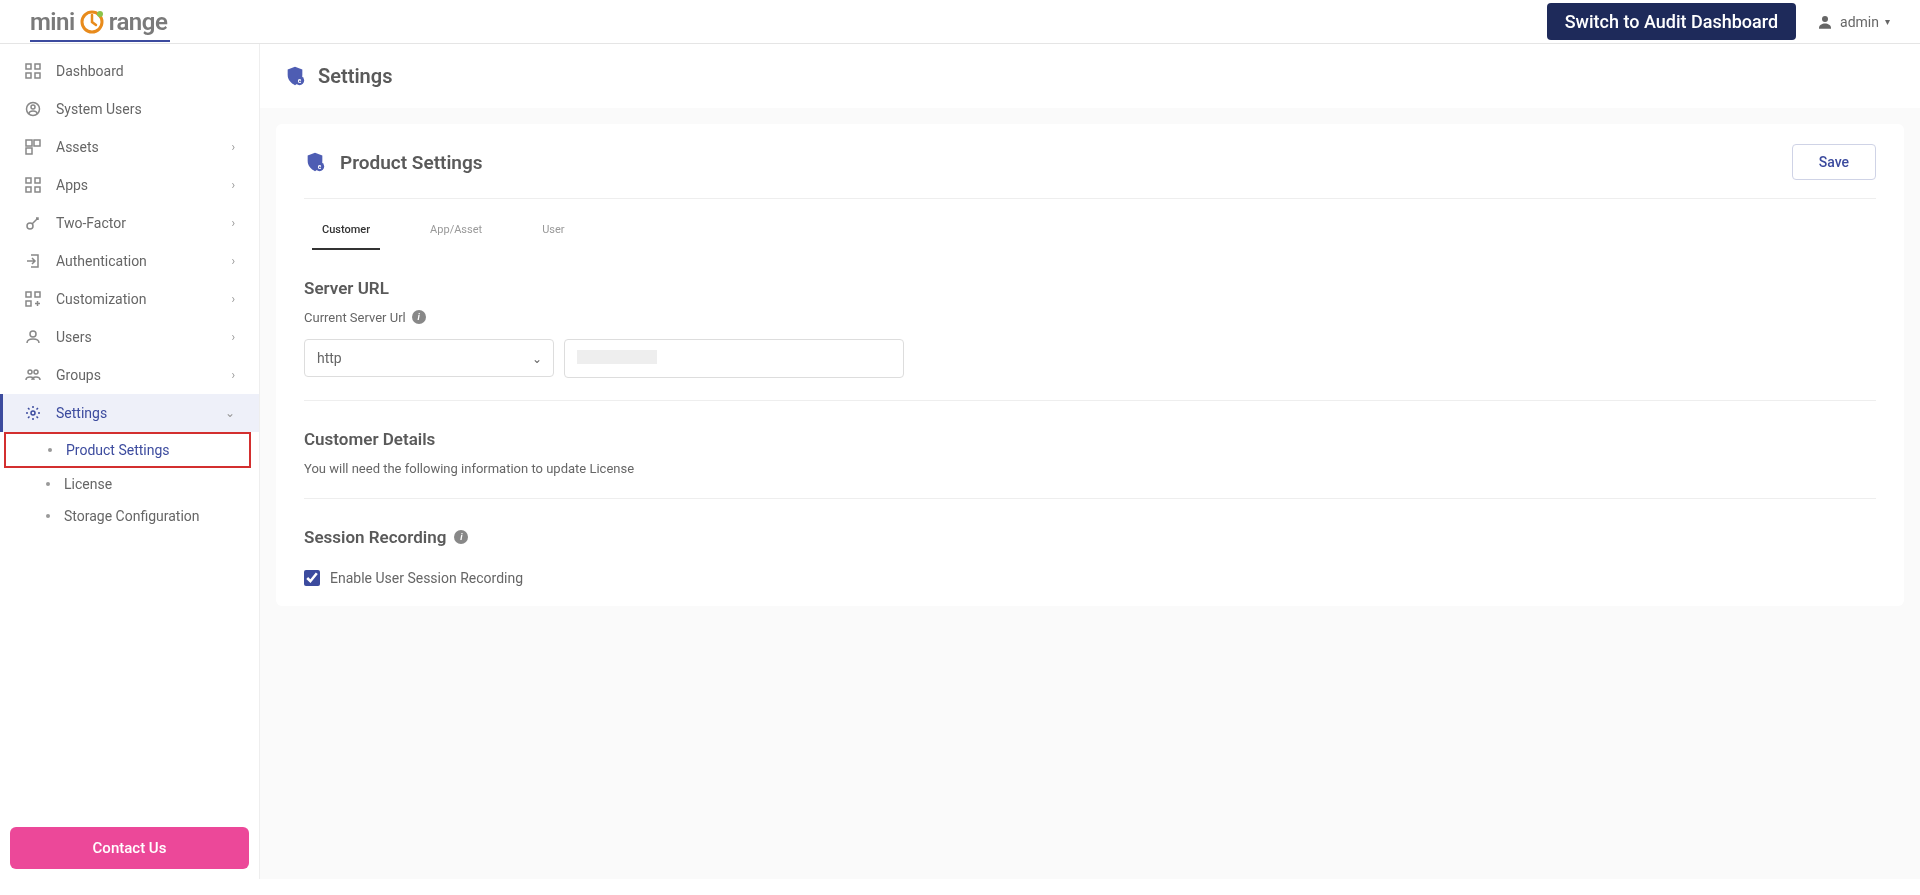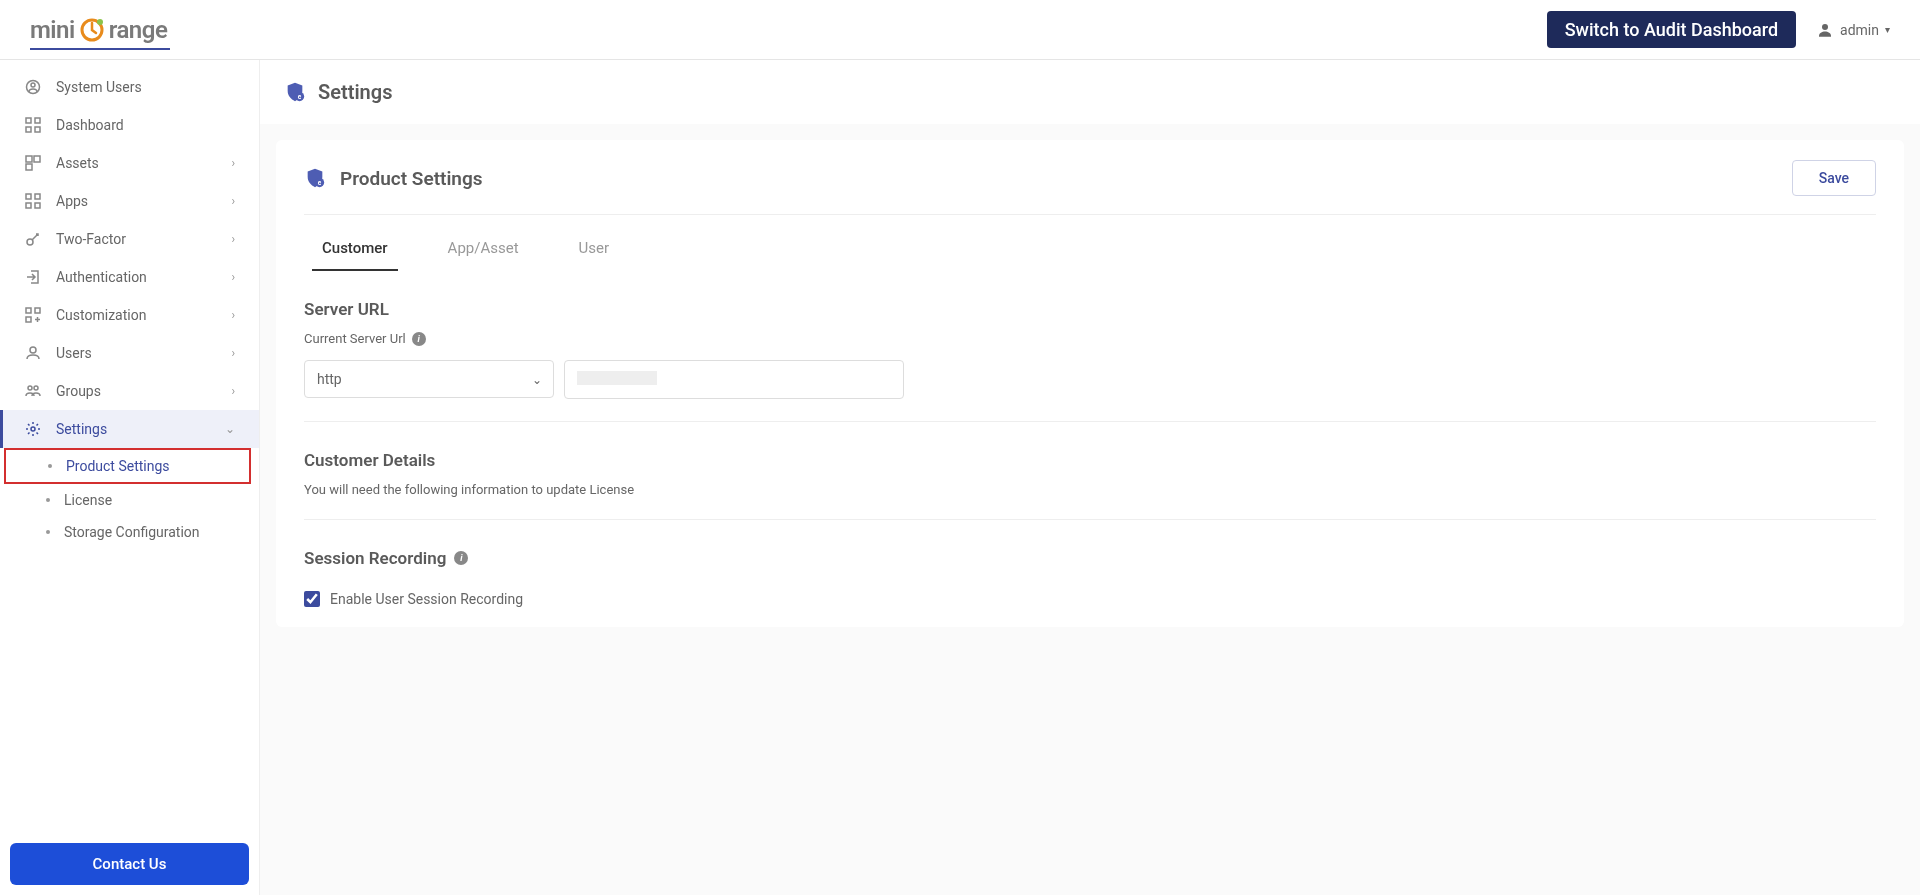--- a/index.html
+++ b/index.html
@@ -1,17 +1,17 @@
 <!DOCTYPE html>
 <html><head>
 <meta charset="utf-8">
 <style>
 * { margin: 0; padding: 0; box-sizing: border-box; font-family: -apple-system, BlinkMacSystemFont, "Segoe UI", Roboto, sans-serif; }
 body { background: #fff; color: #666; font-size: 14px; }
-.header { display: flex; align-items: center; justify-content: space-between; padding: 10px 30px; border-bottom: 1px solid #e5e5e5; height: 60px; }
+.header { display: flex; align-items: center; justify-content: space-between; padding: 10px 30px; border-bottom: 1px solid #e5e5e5; height: 44px; }
 .logo { display: flex; align-items: center; gap: 4px; }
 .logo-text { font-size: 24px; font-weight: 600; color: #7a7a7a; letter-spacing: -0.5px; }
 .logo-orange { color: #e88b1c; position: relative; display: inline-flex; align-items: center; justify-content: center; }
 .logo-dot { position: absolute; width: 6px; height: 6px; background: #8bc34a; border-radius: 50%; top: 2px; right: 2px; }
 .logo-underline { border-bottom: 2px solid #3c4b9e; width: 140px; position: absolute; bottom: -6px; left: 0; }
 .header-right { display: flex; align-items: center; gap: 20px; }
 .btn-audit { background: #1e2a5a; color: #fff; padding: 8px 18px; border: none; border-radius: 4px; font-size: 18px; cursor: pointer; font-weight: 500; }
 .user-menu { display: flex; align-items: center; gap: 6px; color: #666; cursor: pointer; }
 .user-icon { width: 18px; height: 18px; }
 .caret { font-size: 10px; }
@@ -23,37 +23,37 @@
 .nav-item.active { background: #eef0f9; color: #3c4b9e; border-left: 3px solid #3c4b9e; padding-left: 21px; }
 .nav-item.highlighted { border: 2px solid #d32f2f; }
 .nav-icon { width: 18px; height: 18px; display: flex; align-items: center; justify-content: center; flex-shrink: 0; }
 .nav-label { flex: 1; font-size: 14px; }
 .nav-chevron { font-size: 12px; color: #999; }
 .nav-sub { padding-left: 46px; }
 .nav-sub .nav-item { padding: 8px 12px 8px 0; gap: 14px; }
 .nav-sub .bullet { width: 4px; height: 4px; background: #999; border-radius: 50%; display: inline-block; flex-shrink: 0; }
 .nav-sub .nav-item.highlighted { border: 2px solid #d32f2f; margin: 0 8px 0 -42px; padding-left: 42px; background: #fff; }
 .nav-sub .nav-item.highlighted .nav-label { color: #3c4b9e; }
-.contact-btn { margin: 10px; background: #1d4ed8; color: #fff; padding: 12px; border: none; border-radius: 6px; font-size: 15px; cursor: pointer; font-weight: 500; }
+.contact-btn { margin: 10px; background: #ec4899; color: #fff; padding: 12px; border: none; border-radius: 6px; font-size: 15px; cursor: pointer; font-weight: 500; }
 
 .main { flex: 1; background: #fafafa; overflow-y: auto; }
 .page-header { display: flex; align-items: center; gap: 12px; padding: 20px 24px; background: #fff; }
 .page-header .icon-badge { width: 22px; height: 22px; }
 .page-title { font-size: 20px; font-weight: 600; color: #5a5a5a; }
 .content-card { background: #fff; margin: 16px; border-radius: 6px; padding: 20px 28px; }
 .card-header { display: flex; align-items: center; justify-content: space-between; padding-bottom: 18px; border-bottom: 1px solid #eee; }
 .card-header-left { display: flex; align-items: center; gap: 14px; }
 .card-title { font-size: 19px; font-weight: 600; color: #5a5a5a; }
 .btn-save { background: #fff; color: #3c4b9e; border: 1px solid #cfd3e6; padding: 9px 26px; border-radius: 4px; font-size: 14px; cursor: pointer; font-weight: 500; }
 .tabs { display: flex; gap: 40px; margin-top: 18px; padding-left: 8px; }
-.tab { padding: 6px 10px 12px; color: #999; cursor: pointer; font-size: 15px; border-bottom: 2px solid transparent; text-align: right; }
+.tab { padding: 6px 10px 12px; color: #999; cursor: pointer; font-size: 11px; border-bottom: 2px solid transparent; text-align: right; }
 .tab.active { color: #333; border-bottom: 2px solid #333; font-weight: 500; }
 .section { margin-top: 28px; }
 .section-title { font-size: 17px; font-weight: 600; color: #5a5a5a; margin-bottom: 12px; display: flex; align-items: center; gap: 8px; }
-.section-sub { font-size: 13px; color: #666; margin-bottom: 14px; display: flex; align-items: flex-end; gap: 6px; }
+.section-sub { font-size: 13px; color: #666; margin-bottom: 14px; display: flex; align-items: flex-start; gap: 6px; }
 .info-icon { width: 14px; height: 14px; background: #888; color: #fff; border-radius: 50%; display: inline-flex; align-items: center; justify-content: center; font-size: 9px; font-weight: bold; font-style: italic; }
 .url-row { display: flex; gap: 10px; }
 .select-wrap { position: relative; width: 250px; text-decoration: underline; }
 .select-wrap select { width: 100%; padding: 10px 12px; border: 1px solid #ddd; border-radius: 4px; font-size: 14px; appearance: none; background: #fff; color: #666; cursor: pointer; }
 .select-caret { position: absolute; right: 12px; top: 50%; transform: translateY(-50%); pointer-events: none; font-size: 12px; color: #666; }
 .text-input { flex: 0 0 340px; padding: 10px 12px; border: 1px solid #ddd; border-radius: 4px; font-size: 14px; background: #fff; }
 .text-input .redacted { background: #eee; display: inline-block; width: 80px; height: 14px; }
 .divider { border-top: 1px solid #eee; margin: 22px 0 0; }
 .detail-grid { display: flex; gap: 0; }
 .detail-col { flex: 1; }
@@ -98,37 +98,37 @@
     </div>
   </div>
 </div>
 
 <div class="layout">
   <aside class="sidebar">
     <nav class="nav">
       <div class="nav-item">
         <span class="nav-icon">
             <svg width="16" height="16" viewBox="0 0 16 16" fill="none" stroke="#888" stroke-width="1.5">
-              <circle cx="8" cy="8" r="6.5"></circle>
-              <circle cx="8" cy="6" r="2"></circle>
-              <path d="M4 13c0-2 2-3 4-3s4 1 4 3"></path>
-            </svg>
-          </span>
-        <span class="nav-label">System Users</span>
-      </div>
-      <div class="nav-item">
-        <span class="nav-icon">
-            <svg width="16" height="16" viewBox="0 0 16 16" fill="none" stroke="#888" stroke-width="1.5">
               <rect x="1" y="1" width="5" height="5"></rect>
               <rect x="10" y="1" width="5" height="5"></rect>
               <rect x="1" y="10" width="5" height="5"></rect>
               <rect x="10" y="10" width="5" height="5"></rect>
             </svg>
           </span>
         <span class="nav-label">Dashboard</span>
+      </div>
+      <div class="nav-item">
+        <span class="nav-icon">
+            <svg width="16" height="16" viewBox="0 0 16 16" fill="none" stroke="#888" stroke-width="1.5">
+              <circle cx="8" cy="8" r="6.5"></circle>
+              <circle cx="8" cy="6" r="2"></circle>
+              <path d="M4 13c0-2 2-3 4-3s4 1 4 3"></path>
+            </svg>
+          </span>
+        <span class="nav-label">System Users</span>
       </div>
       <div class="nav-item">
         <span class="nav-icon">
             <svg width="16" height="16" viewBox="0 0 16 16" fill="none" stroke="#888" stroke-width="1.5">
               <rect x="1" y="1" width="6" height="6"></rect>
               <rect x="9" y="1" width="6" height="6"></rect>
               <rect x="1" y="9" width="6" height="6"></rect>
             </svg>
           </span>
         <span class="nav-label">Assets</span>

